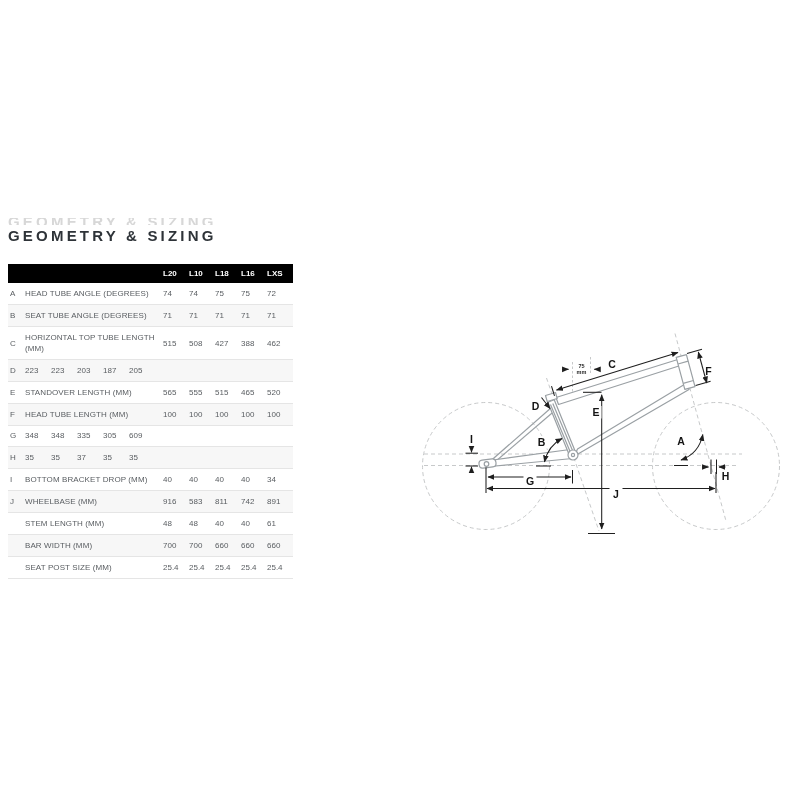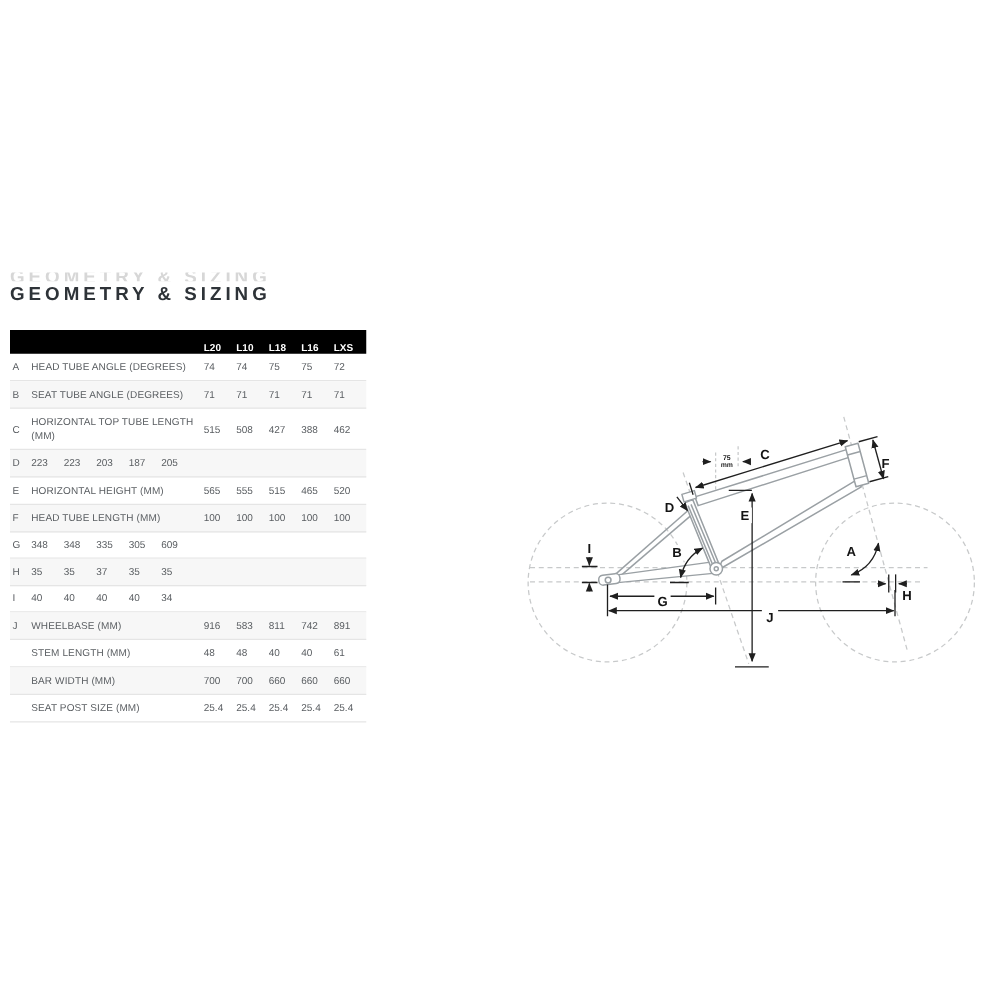--- a/index.html
+++ b/index.html
@@ -9,21 +9,21 @@
 
   
   .ghost{position:absolute;left:8px;top:218px;height:7px;overflow:hidden;}
   .ghost span{display:block;margin-top:-5px;font-weight:bold;font-size:15px;
               letter-spacing:3.2px;color:#d7d7d7;white-space:nowrap;}
   .title{position:absolute;left:8px;top:227px;margin:0;font-weight:bold;font-size:15px;
          letter-spacing:3.2px;color:#2e3338;white-space:nowrap;}
 
   
   .geo-table{position:absolute;left:8px;top:264px;width:285px;font-size:8px;color:#595d61;}
-  .t-head{display:flex;align-items:flex-end;background:#000000;height:19px;}
+  .t-head{display:flex;align-items:center;background:#000000;height:19px;}
   .t-head .c-val{color:#ffffff;font-weight:bold;}
   .t-row{display:flex;align-items:center;min-height:21.5px;border-bottom:1px solid #e5e5e5;
          box-sizing:border-box;}
   #t-body .t-row:nth-child(even){background:#f7f7f7;}
   .c-letter{width:17px;padding-left:2px;box-sizing:border-box;flex:none;}
   .c-label{width:138px;flex:none;box-sizing:border-box;padding:5px 8px 5px 0;line-height:11px;
            letter-spacing:0.1px;}
   .c-val{width:26px;flex:none;text-align:left;}
 
   
@@ -92,21 +92,21 @@
         <div class="t-row">
           <span class="c-letter">D</span>
           <span class="c-val">223</span>
           <span class="c-val">223</span>
           <span class="c-val">203</span>
           <span class="c-val">187</span>
           <span class="c-val">205</span>
         </div>
         <div class="t-row">
           <span class="c-letter">E</span>
-          <span class="c-label">HORIZONTAL HEIGHT (MM)</span>
+          <span class="c-label">STANDOVER LENGTH (MM)</span>
           <span class="c-val">565</span>
           <span class="c-val">555</span>
           <span class="c-val">515</span>
           <span class="c-val">465</span>
           <span class="c-val">520</span>
         </div>
         <div class="t-row">
           <span class="c-letter">F</span>
           <span class="c-label">HEAD TUBE LENGTH (MM)</span>
           <span class="c-val">100</span>
@@ -126,20 +126,21 @@
         <div class="t-row">
           <span class="c-letter">H</span>
           <span class="c-val">35</span>
           <span class="c-val">35</span>
           <span class="c-val">37</span>
           <span class="c-val">35</span>
           <span class="c-val">35</span>
         </div>
         <div class="t-row">
           <span class="c-letter">I</span>
+          <span class="c-label">BOTTOM BRACKET DROP (MM)</span>
           <span class="c-val">40</span>
           <span class="c-val">40</span>
           <span class="c-val">40</span>
           <span class="c-val">40</span>
           <span class="c-val">34</span>
         </div>
         <div class="t-row">
           <span class="c-letter">J</span>
           <span class="c-label">WHEELBASE (MM)</span>
           <span class="c-val">916</span>

